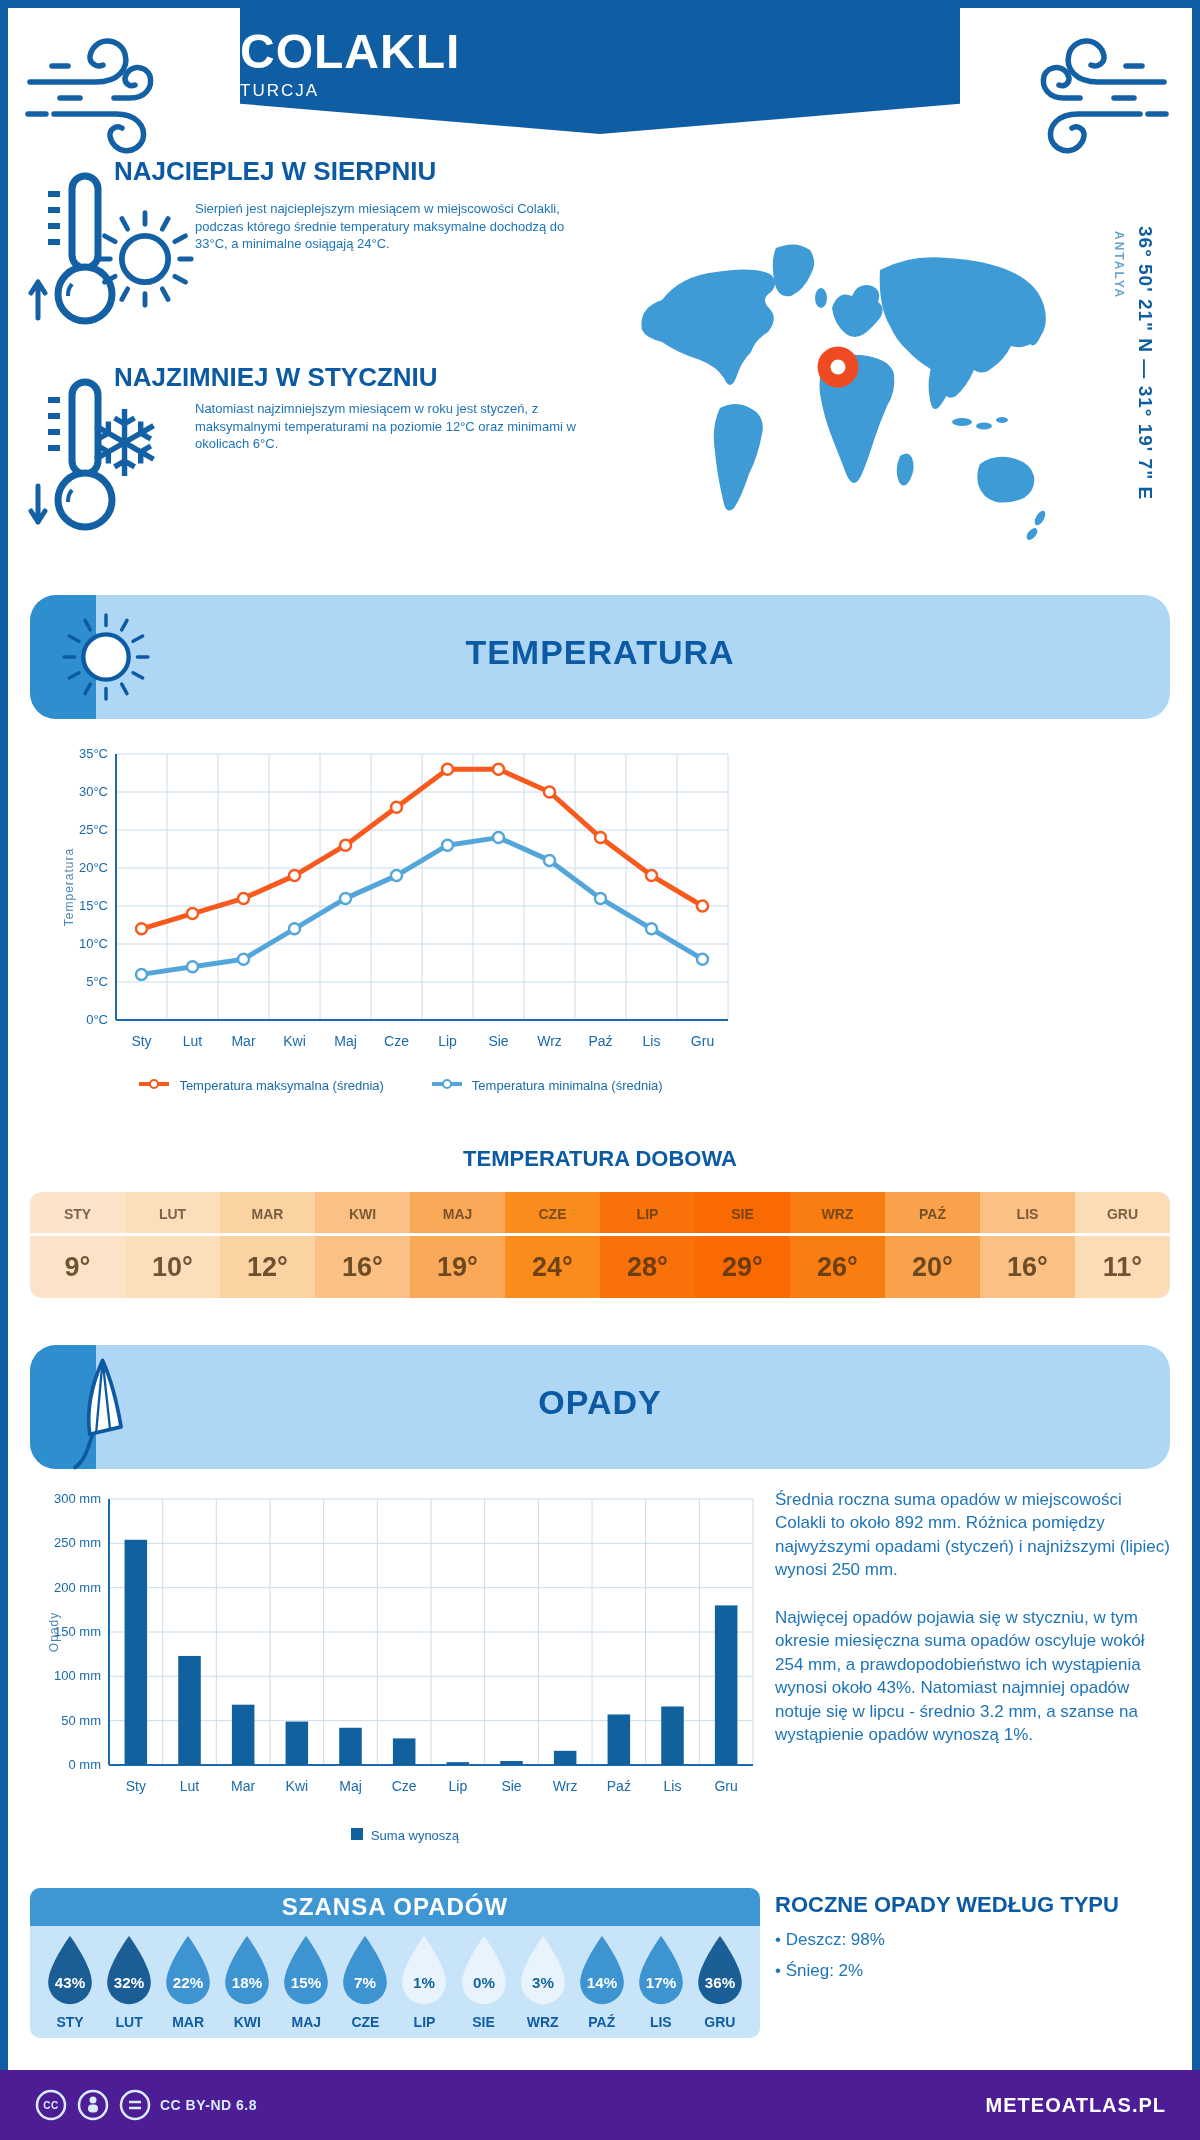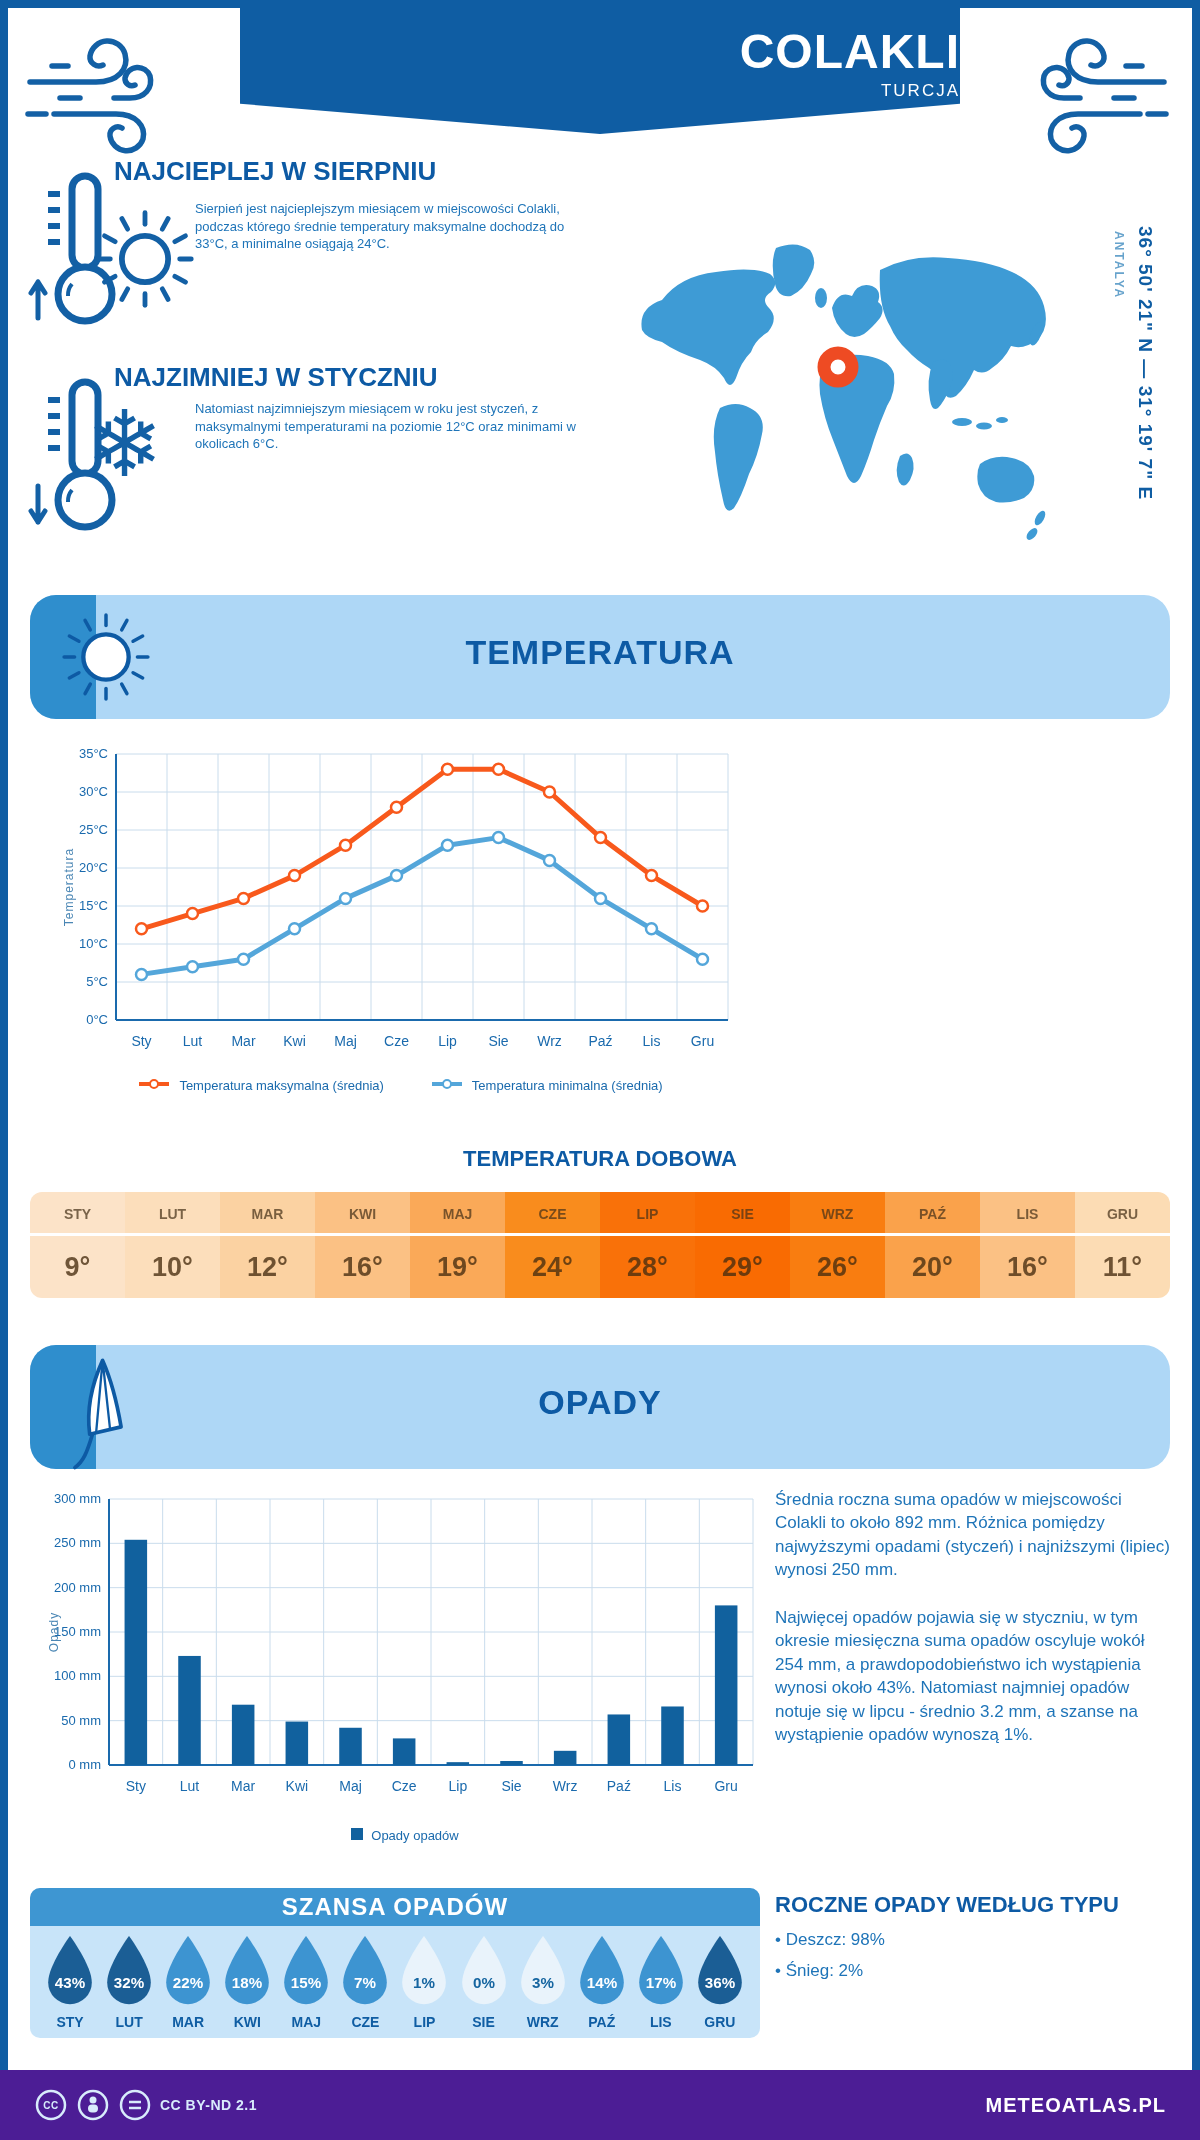--- a/index.html
+++ b/index.html
@@ -2,21 +2,21 @@
 <html><head>
 <meta charset="utf-8">
 <style>
   html,body{margin:0;padding:0;background:#e8e8e8;}
   #page{position:relative;width:1200px;height:2140px;background:#ffffff;margin:0 auto;
         font-family:"Liberation Sans","DejaVu Sans",sans-serif;overflow:hidden;}
   .frame{position:absolute;inset:0;border:8px solid #0f5da3;pointer-events:none;z-index:40;}
 
   
   .banner{position:absolute;left:240px;top:8px;width:720px;height:126px;background:#0f5da3;
-          clip-path:polygon(0 0,100% 0,100% 76%,50% 100%,0 76%);text-align:right;color:#fff;z-index:10;}
+          clip-path:polygon(0 0,100% 0,100% 76%,50% 100%,0 76%);text-align:left;color:#fff;z-index:10;}
   .banner h1{margin:16px 0 0;font-size:48px;letter-spacing:1px;}
   .banner .sub{margin-top:2px;font-size:17px;letter-spacing:2px;}
   .windicon{position:absolute;top:16px;z-index:5;}
   .windicon.left{left:22px;}
   .windicon.right{left:1012px;transform:scaleX(-1);}
 
   
   .intro-head{position:absolute;left:114px;width:520px;font-size:26px;font-weight:bold;color:#0d5aa4;}
   .intro-text{position:absolute;left:195px;width:392px;font-size:13px;line-height:1.36;color:#1e74b8;}
   .thermo{position:absolute;left:28px;}
@@ -400,21 +400,21 @@
       <rect x="401.56333333333333" y="277.16266666666667" width="22.54" height="2.8373333333333335" fill="#11619e"></rect>
       <rect x="455.23" y="276.01" width="22.54" height="3.990000000000009" fill="#11619e"></rect>
       <rect x="508.89666666666676" y="265.81333333333333" width="22.54" height="14.186666666666667" fill="#11619e"></rect>
       <rect x="562.5633333333333" y="229.46" width="22.54" height="50.53999999999999" fill="#11619e"></rect>
       <rect x="616.23" y="221.48000000000002" width="22.54" height="58.51999999999998" fill="#11619e"></rect>
       <rect x="669.8966666666666" y="120.4" width="22.54" height="159.6" fill="#11619e"></rect>
     </svg>
   <div class="legend" id="precipLegend" style="left:45px;top:1828px;width:720px;">
       <div class="item">
         <span class="sq" style="background: rgb(17, 97, 158);"></span>
-        <span>Opady opadów</span>
+        <span>Suma wynoszą</span>
       </div>
     </div>
 
   <div class="rcol" style="top:1488px;">
     <p>Średnia roczna suma opadów w miejscowości Colakli to około 892 mm. Różnica pomiędzy najwyższymi opadami (styczeń) i najniższymi (lipiec) wynosi 250 mm.</p>
     <p>Najwięcej opadów pojawia się w styczniu, w tym okresie miesięczna suma opadów oscyluje wokół 254 mm, a prawdopodobieństwo ich wystąpienia wynosi około 43%. Natomiast najmniej opadów notuje się w lipcu - średnio 3.2 mm, a szanse na wystąpienie opadów wynoszą 1%.</p>
   </div>
 
   <div class="chance">
     <div class="chead">SZANSA OPADÓW</div>
@@ -485,17 +485,17 @@
       <svg width="34" height="34" viewBox="0 0 34 34" fill="none" stroke="#d8ecfc" stroke-width="2.5">
         <circle cx="17" cy="17" r="14"></circle>
         <circle cx="17" cy="12" r="3.5" fill="#d8ecfc" stroke="none"></circle>
         <rect x="12" y="16.5" width="10" height="8" rx="4" fill="#d8ecfc" stroke="none"></rect>
       </svg>
       <svg width="34" height="34" viewBox="0 0 34 34" fill="none" stroke="#d8ecfc" stroke-width="2.5">
         <circle cx="17" cy="17" r="14"></circle>
         <line x1="11" y1="14" x2="23" y2="14"></line>
           <line x1="11" y1="20" x2="23" y2="20"></line>
       </svg>
-      <span>CC BY-ND 2.1</span>
+      <span>CC BY-ND 6.8</span>
     </div>
     <div class="brand">METEOATLAS.PL</div>
   </div>
 </div>
 
 </body></html>

